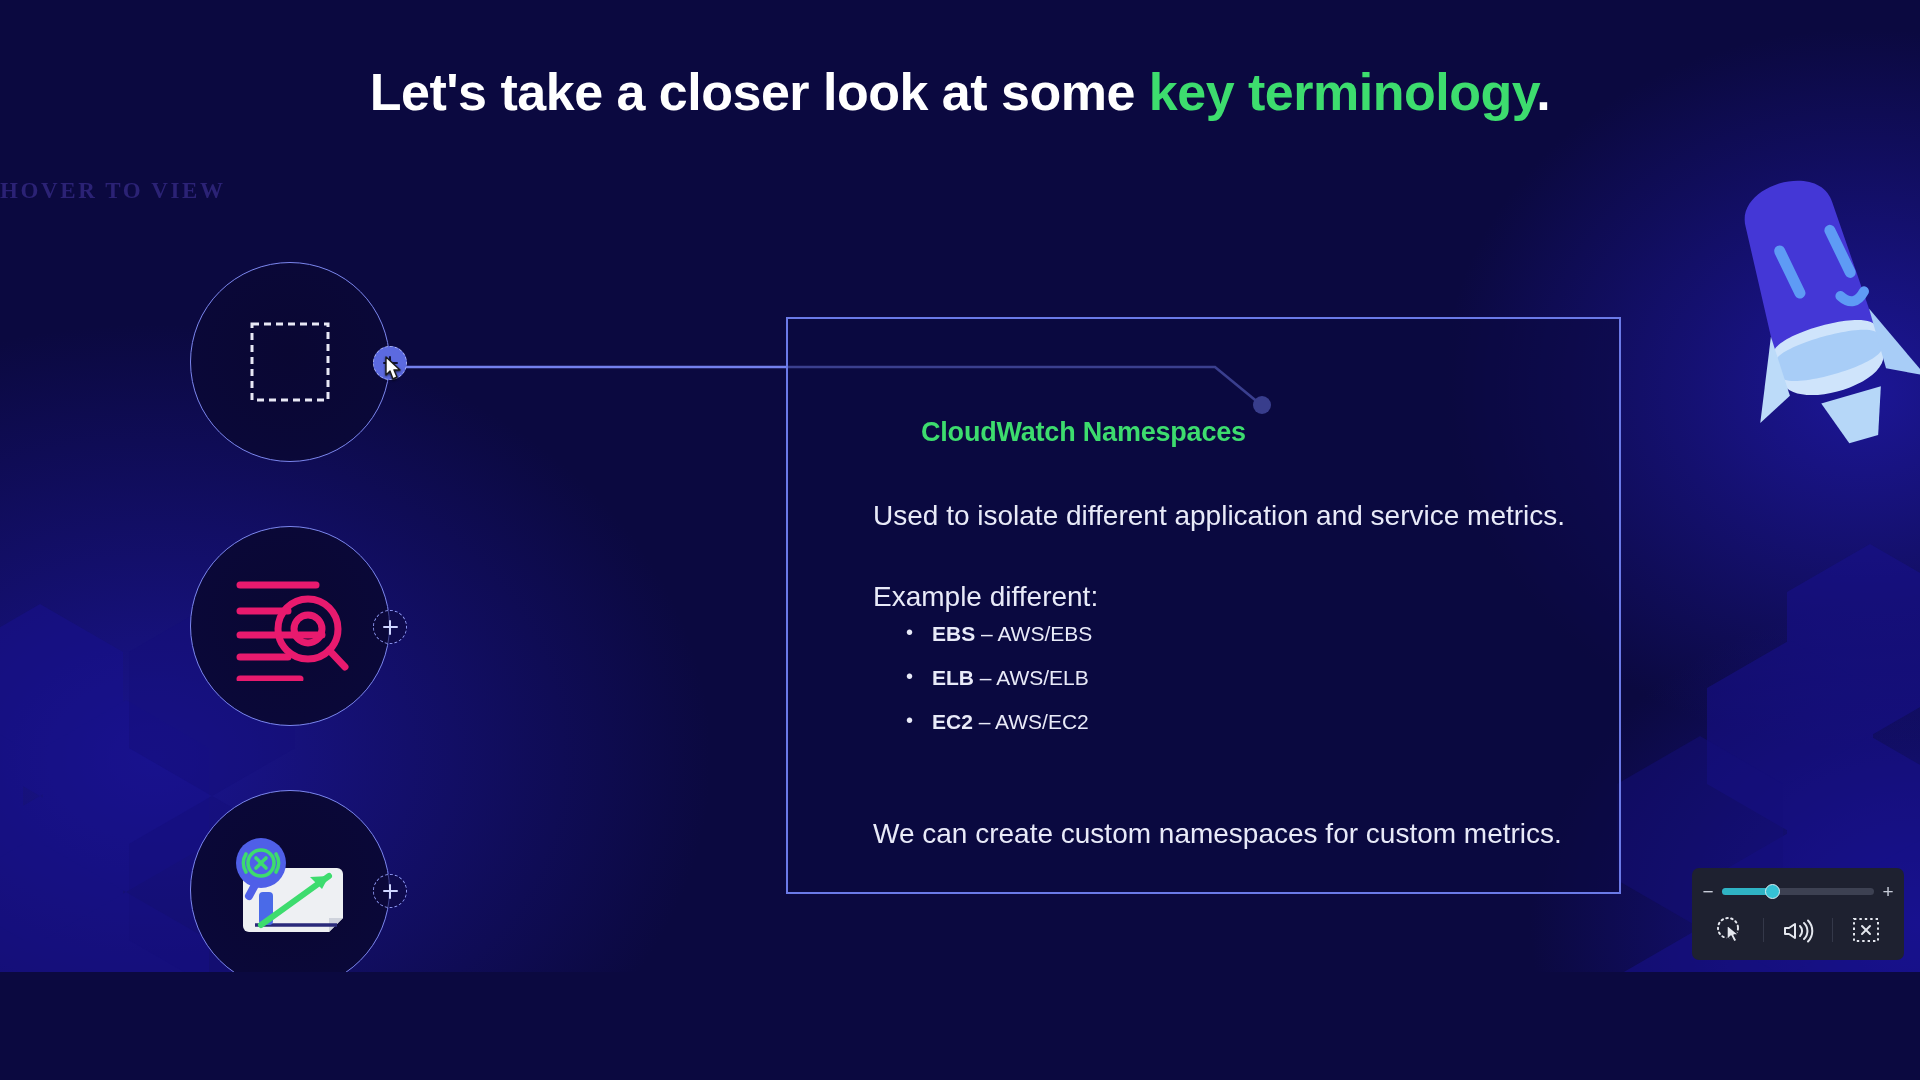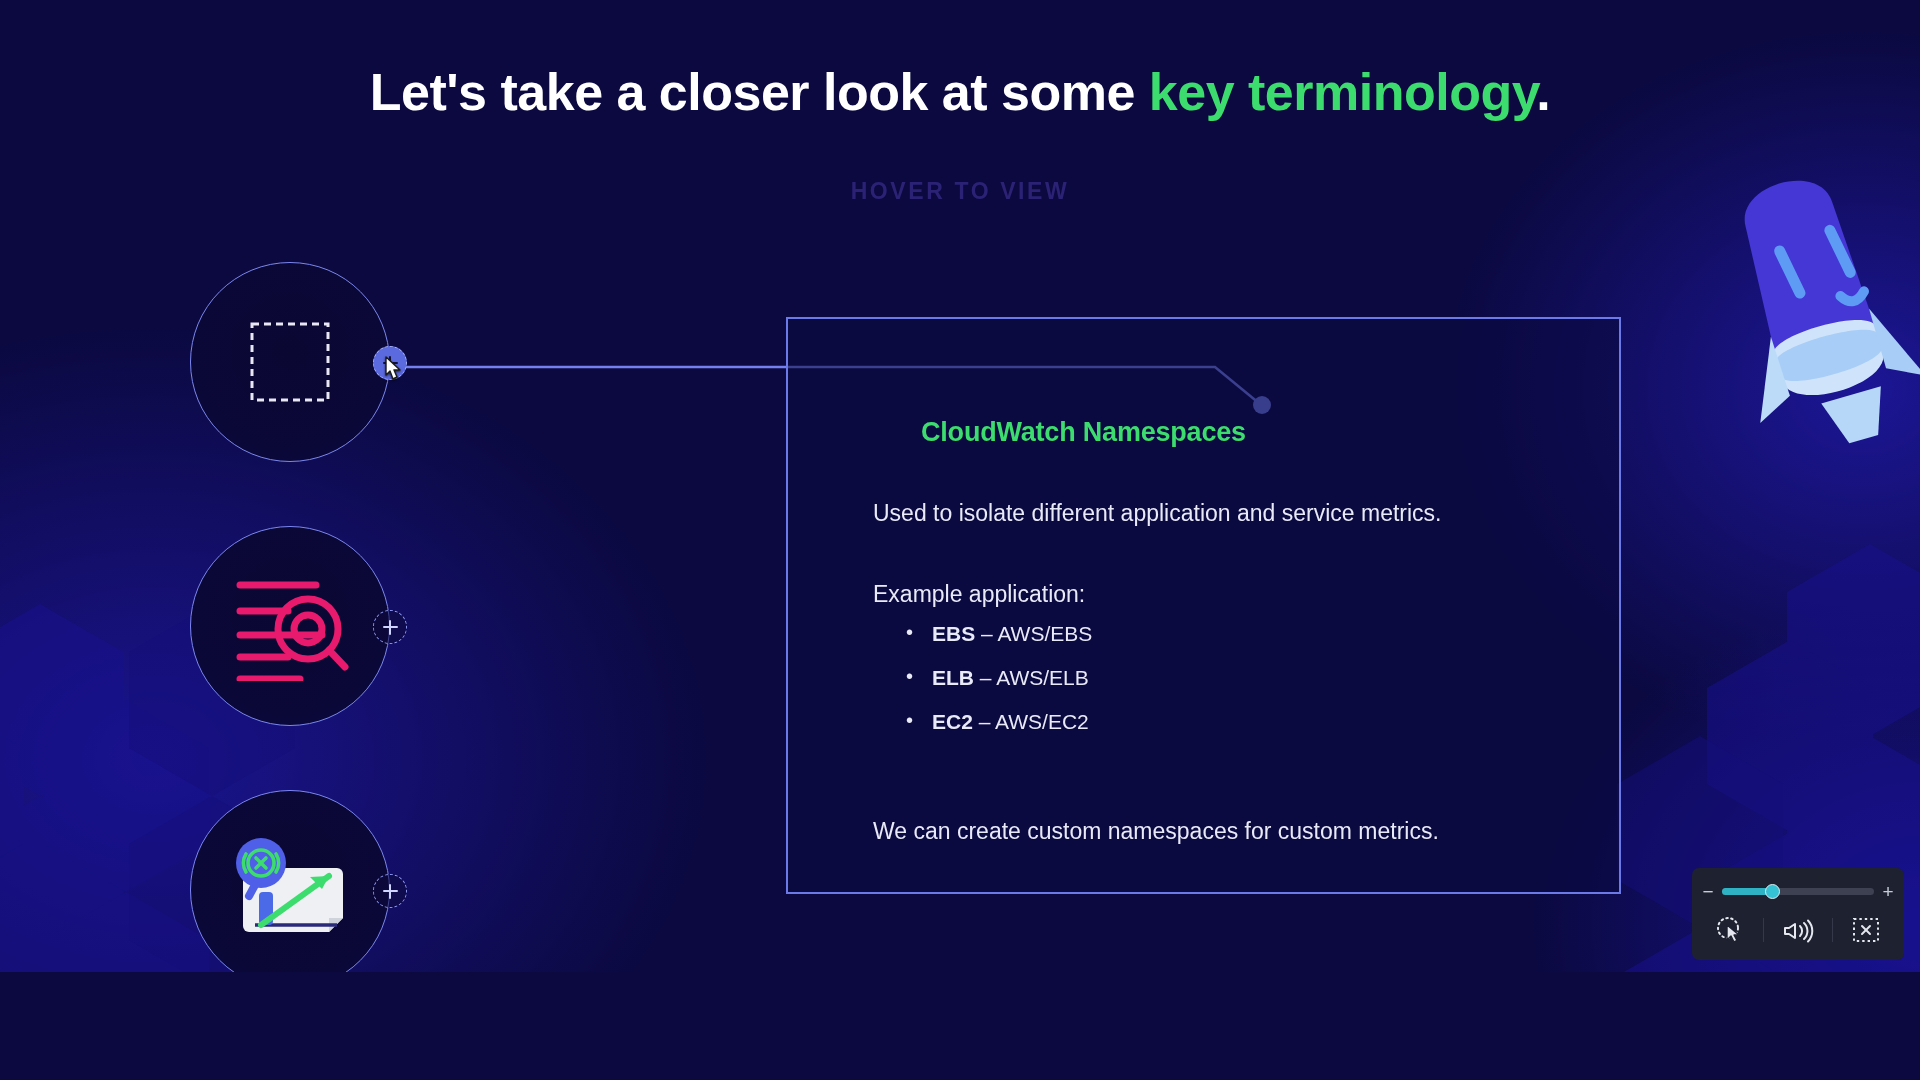--- a/index.html
+++ b/index.html
@@ -28,23 +28,24 @@
     text-align:center;
     font-size:52px; font-weight:bold;
     color:#ffffff; letter-spacing:-0.5px;
     white-space:nowrap;
   }
   #title .accent { color:#3ddc6e; }
 
   
   #hover-hint {
     position:absolute; left:0; right:0; top:178px;
-    text-align:center;
+    text-align:left;
     font-size:23px; font-weight:bold; letter-spacing:2.6px;
     color:#2b2275;
+    font-family:Liberation Serif, serif;
   }
 
   
   .node {
     position:absolute;
     width:200px; height:200px;
     border-radius:50%;
     border:1.6px solid #7c87ee;
     background:radial-gradient(circle at 50% 45%, #0a0733 0%, #0a0838 70%, #0c0a40 100%);
     display:flex; align-items:center; justify-content:center;
@@ -92,21 +93,21 @@
     background:rgba(11,9,64,0.55);
   }
   #panel-heading {
     position:absolute; left:85px; top:98px;
     font-size:27px; font-weight:bold; color:#3ddc6e;
     letter-spacing:-0.2px;
     margin-left:48px;
   }
   .panel-p {
     position:absolute; left:85px;
-    font-size:23px; color:#e8eaf8; font-weight:400;
+    font-size:28px; color:#e8eaf8; font-weight:400;
   }
   #p-intro { top:181px; }
   #p-examples { top:262px; }
   #p-outro { top:466px;margin-top:33px; }
   #bullets {
     position:absolute; left:110px; top:303px;
     list-style:none;
   }
   #bullets li {
     position:relative;
@@ -245,21 +246,21 @@
     </div>
   </div>
 
   <svg id="cursor" viewBox="0 0 26 30">
     <path d="M4 2 L4 20 L8 16 L11 24 L15 22 L12 15 L18 15 Z" fill="#ffffff" stroke="#1a1a1a" stroke-width="1.4" stroke-linejoin="round"></path>
   </svg>
 
   <div id="panel">
     <div id="panel-heading">CloudWatch Namespaces</div>
     <div class="panel-p" id="p-intro">Used to isolate different application and service metrics.</div>
-    <div class="panel-p" id="p-examples">Example application:</div>
+    <div class="panel-p" id="p-examples">Example different:</div>
     <ul id="bullets">
       <li>
         <b>EBS</b><span> – </span><span>AWS/EBS</span>
       </li>
       <li>
         <b>ELB</b><span> – </span><span>AWS/ELB</span>
       </li>
       <li>
         <b>EC2</b><span> – </span><span>AWS/EC2</span>
       </li>

